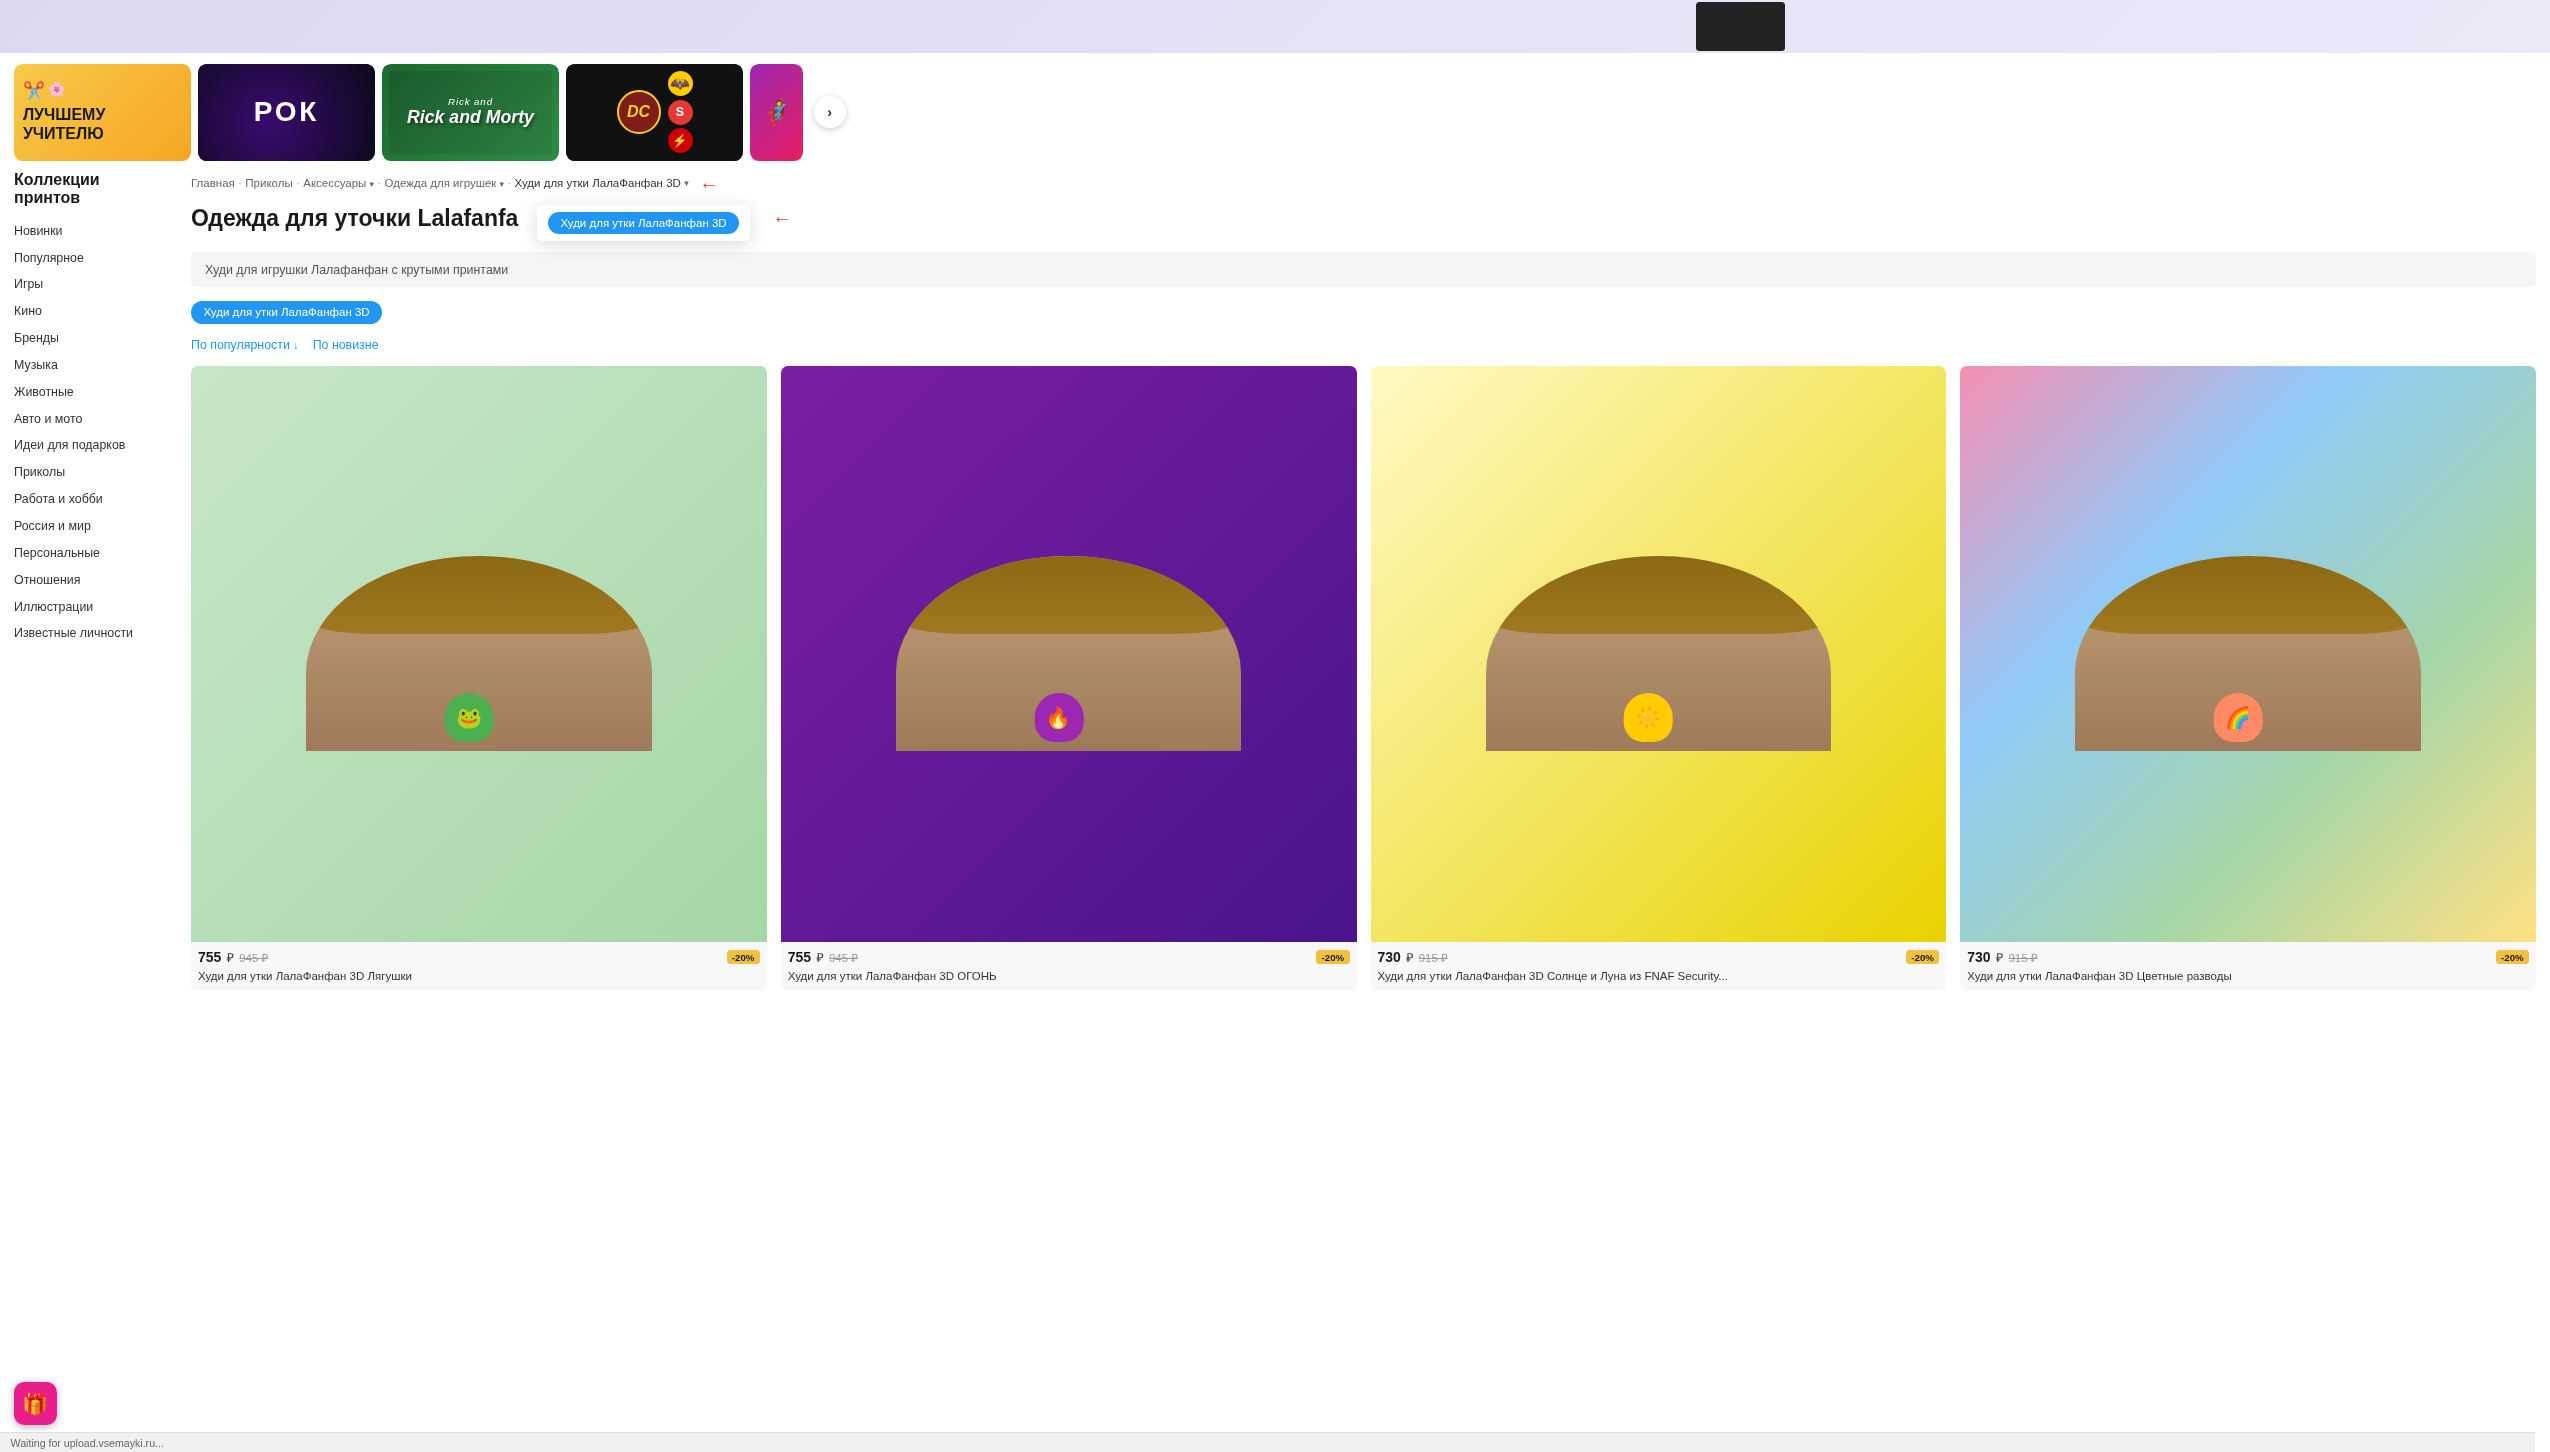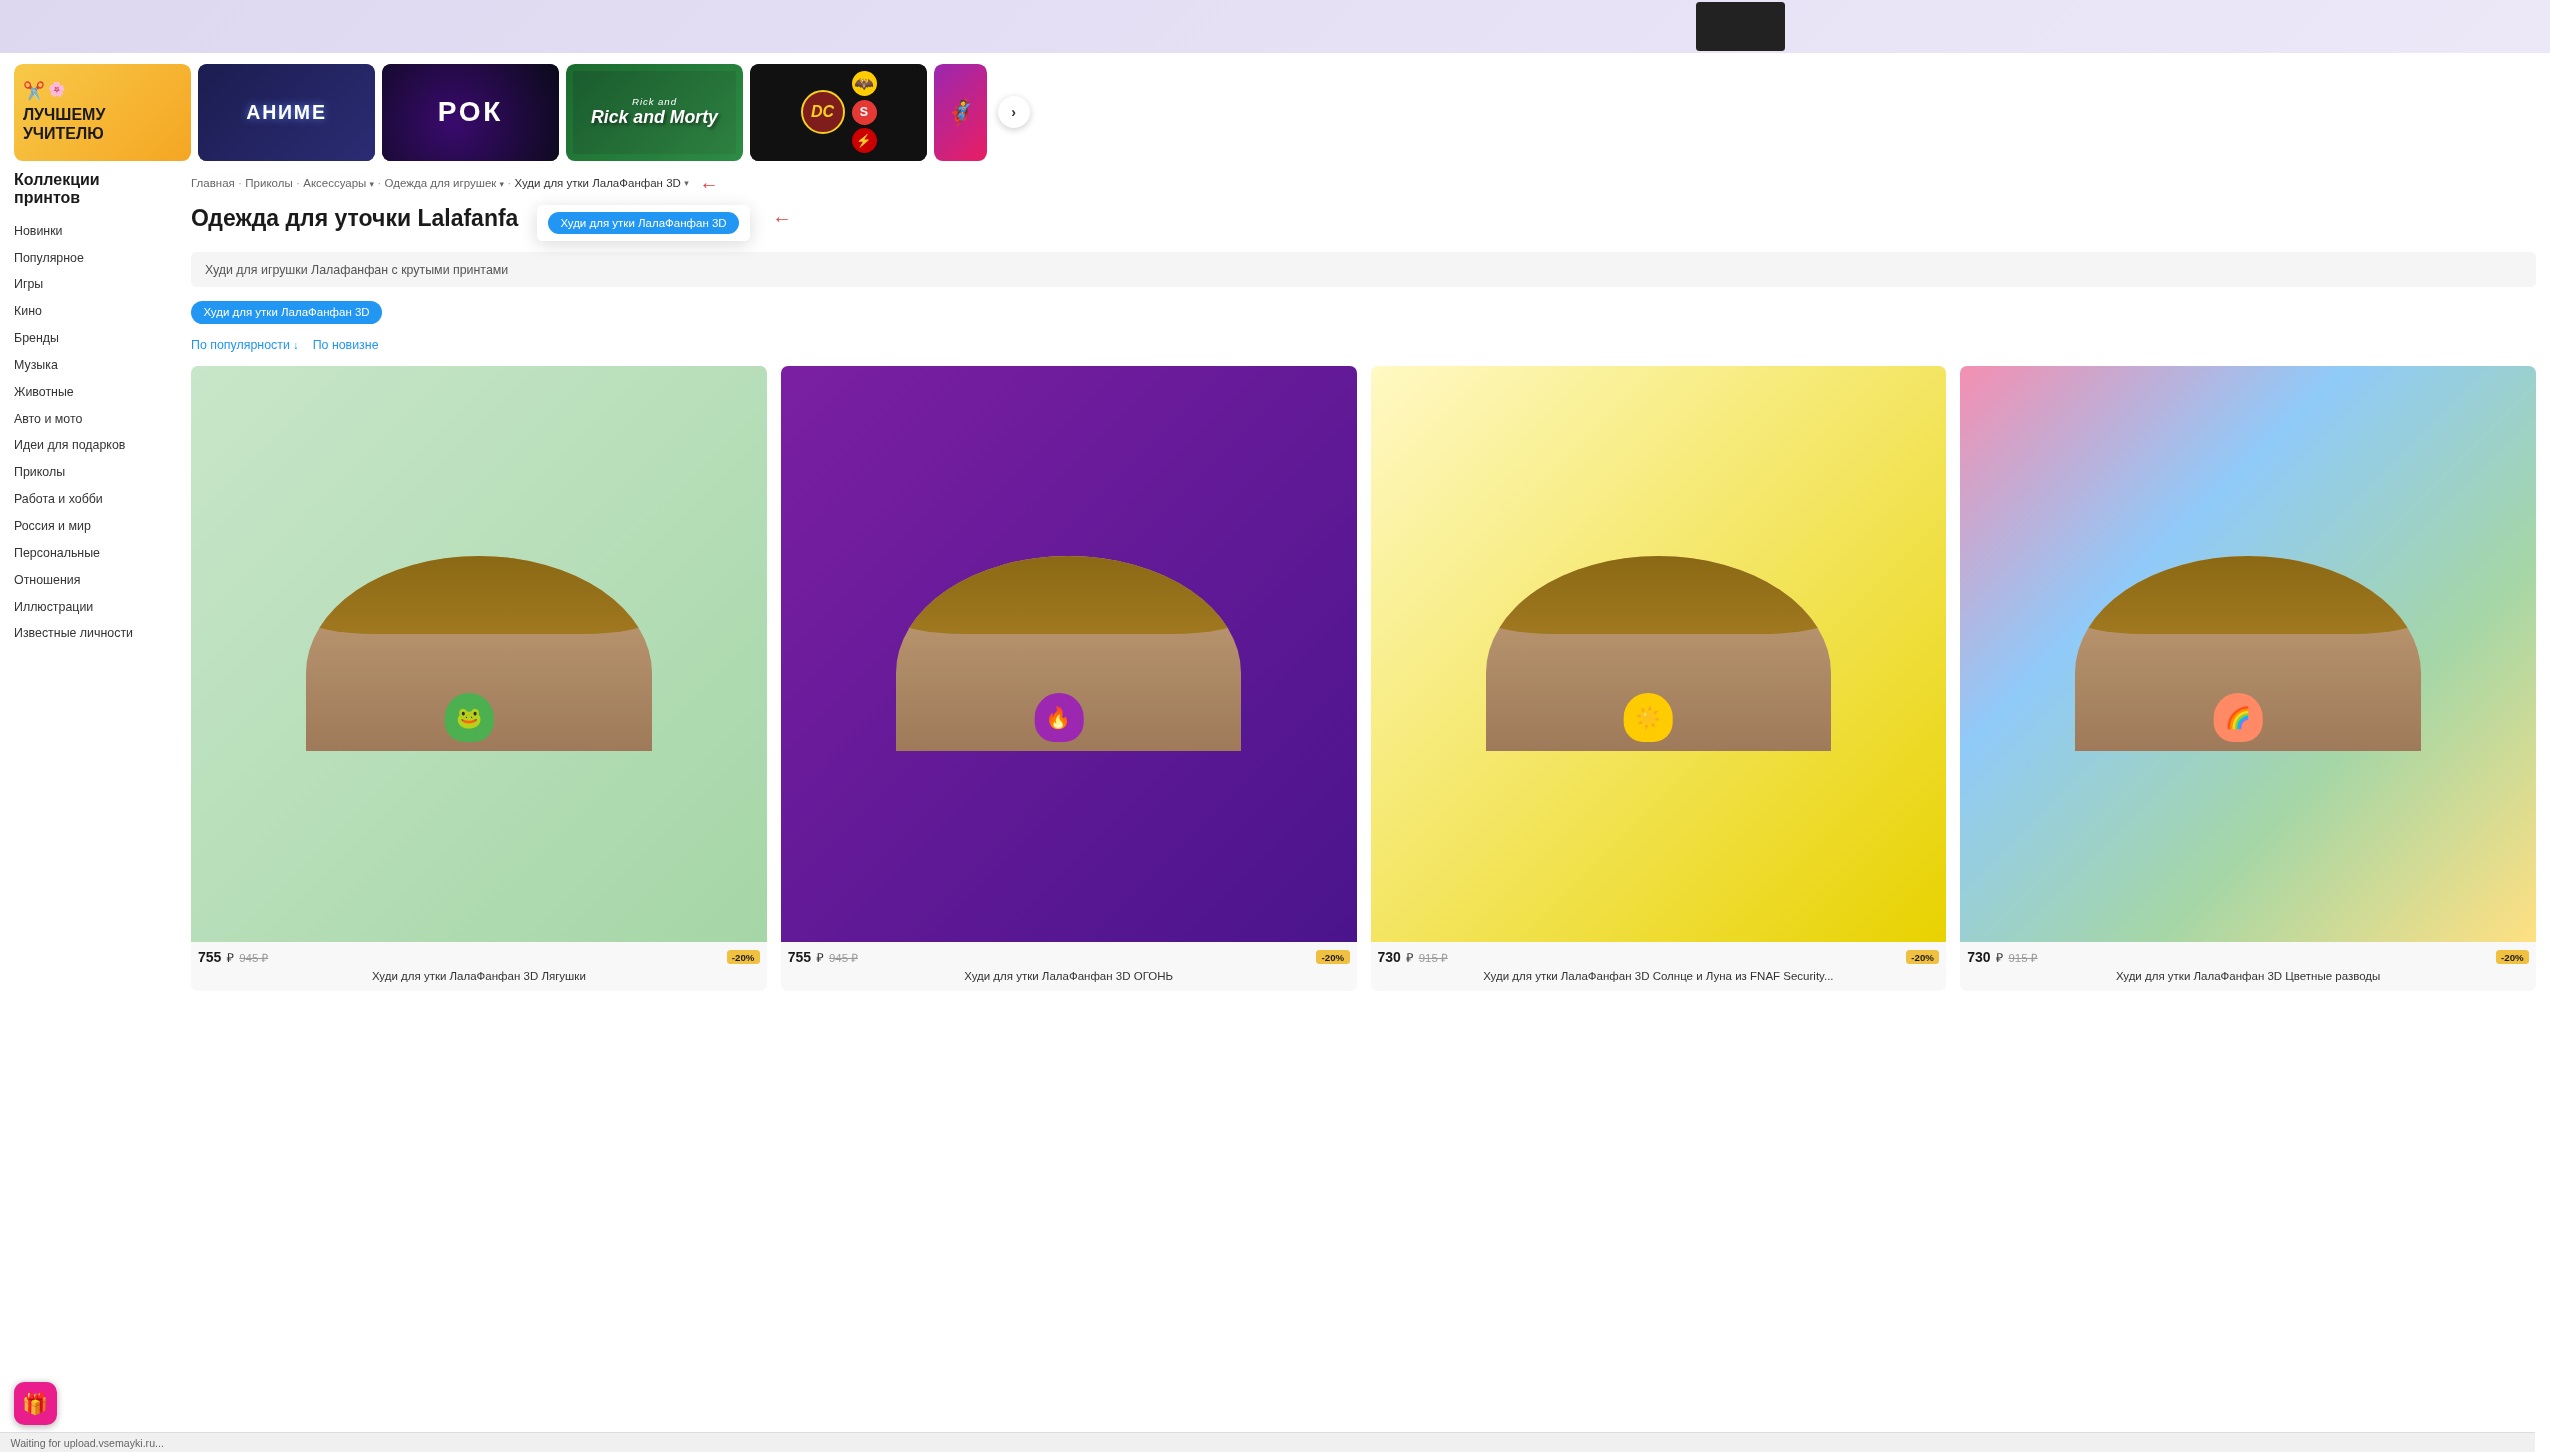--- a/index.html
+++ b/index.html
@@ -238,21 +238,20 @@
       background: #e8e8e8;
       display: flex;
       align-items: center;
       justify-content: center;
       position: relative;
       overflow: hidden;
     }
 
     .product-info {
       padding: 7px;
-      text-align: center;
     }
     .product-price-row {
       display: flex;
       align-items: center;
       gap: 5.3px;
       margin-bottom: 3.5px;
     }
     .price-current {
       font-size: 14px;
       font-weight: 700;
@@ -367,26 +366,20 @@
   <div class="banner-item banner-teacher">
     <div style="display:flex;flex-direction:column;align-items:flex-start;gap:3.5px;">
       <div style="display:flex;gap:3.5px;">
         <span style="font-size:17.7px;">✂️</span>
         <span style="font-size:14px;">🌸</span>
       </div>
       <div class="banner-teacher-text">ЛУЧШЕМУ УЧИТЕЛЮ</div>
     </div>
   </div>
 
-  <div class="banner-item banner-anime">
-    <div style="position:relative;width:100%;height:100%;display:flex;align-items:center;justify-content:center;">
-      <div style="position:absolute;inset:0;background:linear-gradient(135deg,#1a1a4e,#2d2d7a);opacity:0.9;"></div>
-      <span class="banner-anime-text" style="position:relative;z-index:1;">АНИМЕ</span>
-    </div>
-  </div>
 
   <div class="banner-item banner-rock">
     <div style="position:relative;width:100%;height:100%;display:flex;align-items:center;justify-content:center;">
       <div style="position:absolute;inset:0;background:radial-gradient(circle at 40% 60%, #3a0a6e, #0a0a1a);"></div>
       <span class="banner-rock-text" style="position:relative;z-index:1;">РОК</span>
     </div>
   </div>
 
   <div class="banner-item banner-rickmorty">
     <div style="position:relative;width:100%;height:100%;display:flex;align-items:center;justify-content:center;">

